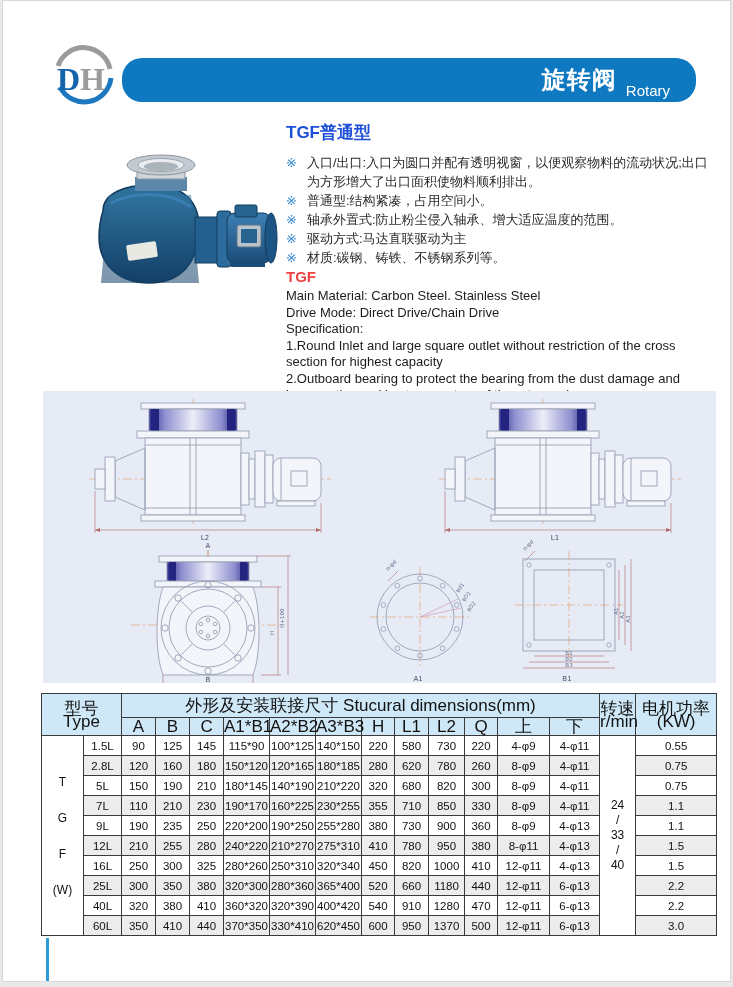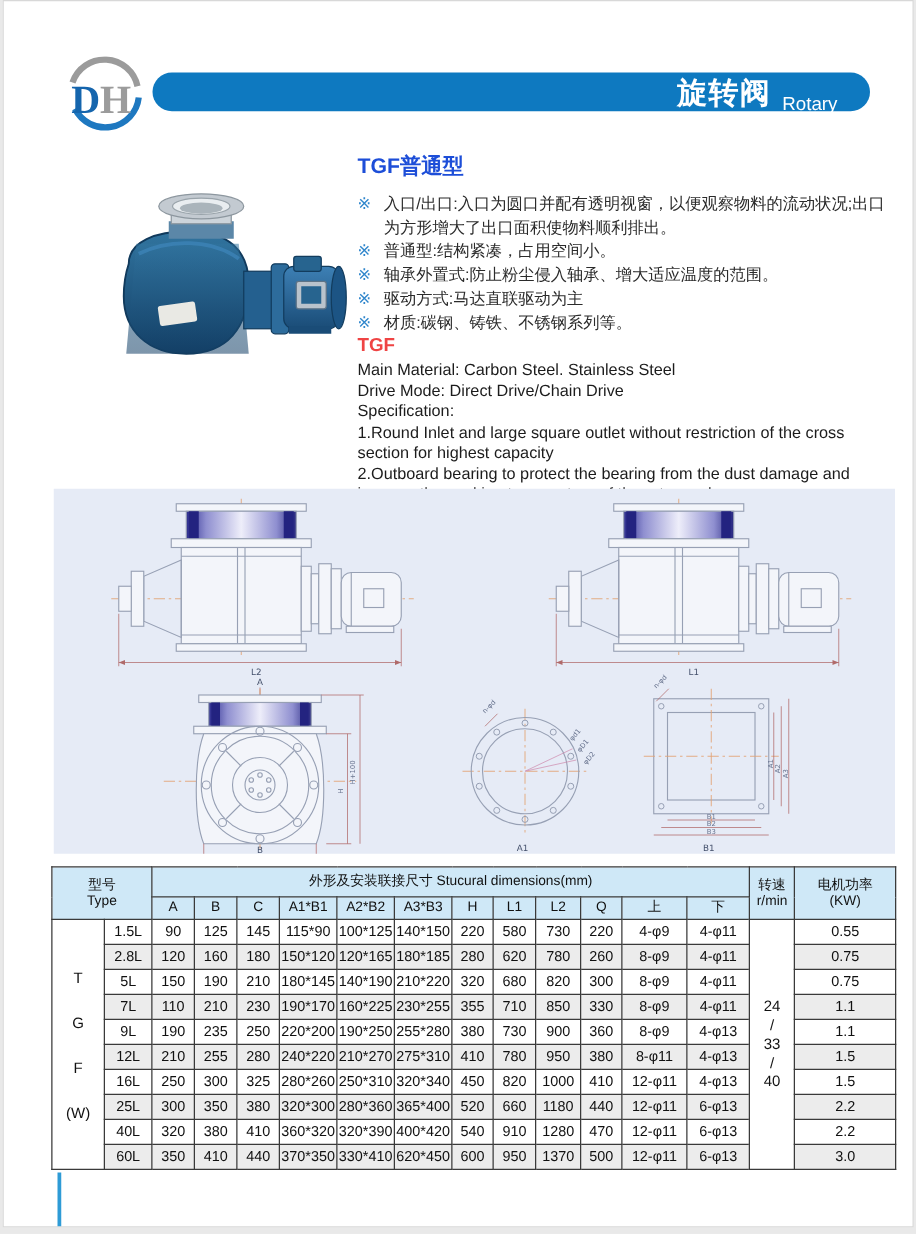--- a/index.html
+++ b/index.html
@@ -1,21 +1,21 @@
 <!DOCTYPE html>
 <html><head>
 <meta charset="utf-8">
 <style>
   * { margin:0; padding:0; box-sizing:border-box; }
   html,body { width:733px; height:987px; background:#e9e9e9; font-family:"Liberation Sans","DejaVu Sans",sans-serif; }
   .page { position:absolute; left:2px; top:0; width:729px; height:982px; background:#ffffff; border:1px solid #d8d8d8; overflow:hidden; }
 
   
   .logo { position:absolute; left:46px; top:44px; width:70px; height:64px; }
-  .banner { position:absolute; left:119px; top:57px; width:574px; height:31px; background:#0e79c0; border-radius:20px;
+  .banner { position:absolute; left:119px; top:57px; width:574px; height:44px; background:#0e79c0; border-radius:20px;
             display:flex; align-items:center; justify-content:flex-end; padding-right:26px; }
   .banner-cn { color:#fff; font-size:24px; font-weight:bold; letter-spacing:1px; }
   .banner-en { color:#fff; font-size:15px; margin-left:9px; margin-top:20px; }
 
   
   .product-photo { position:absolute; left:62px; top:150px; width:215px; height:155px; }
 
   
   .intro { position:absolute; left:283px; top:120px; width:432px; }
   .title-cn { color:#1d4ed8; font-size:17px; font-weight:bold; margin-bottom:9px; }
@@ -32,21 +32,21 @@
   .dfill { stroke:#97a0b4; stroke-width:0.9; fill:#f3f5fa; }
   .cline { stroke:#e2a474; stroke-width:0.7; stroke-dasharray:9 3 2 3; fill:none; }
   .dim   { stroke:#b06a6a; stroke-width:0.6; fill:none; }
   .dtext { font-size:7px; fill:#44506b; font-family:"DejaVu Sans",sans-serif; }
   .dtiny { font-size:5.5px; fill:#6b7691; font-family:"DejaVu Sans",sans-serif; }
 
   
   table.dim-table { position:absolute; left:38px; top:692px; width:675px; border-collapse:collapse; table-layout:fixed;
                     font-size:11.5px; color:#111; }
   .dim-table th, .dim-table td { border:1px solid #3a3a3a; text-align:center; vertical-align:middle; padding:0; }
-  .dim-table thead th { background:#cfe8f7; font-weight:normal; font-size:11px; line-height:13px; }
+  .dim-table thead th { background:#cfe8f7; font-weight:normal; font-size:17px; line-height:13px; }
   .dim-table thead tr:first-child th { height:24px; }
   .dim-table thead tr:last-child th { height:18px; }
   .dim-table tbody td { height:20px; background:#fff; }
   .dim-table tbody tr:nth-child(even) td { background:#ececec; }
   .dim-table td.series-cell, .dim-table td.rpm-cell { background:#fff !important; font-size:12px; line-height:15px; }
   .dim-table td.series-cell div { line-height:36px; }
 
   
   .page-rule { position:absolute; left:43px; top:937px; width:3px; height:47px; background:#2e9bd6; }
   .page-num  { position:absolute; left:54px; top:940px; font-family:"Liberation Serif","DejaVu Serif",serif;

